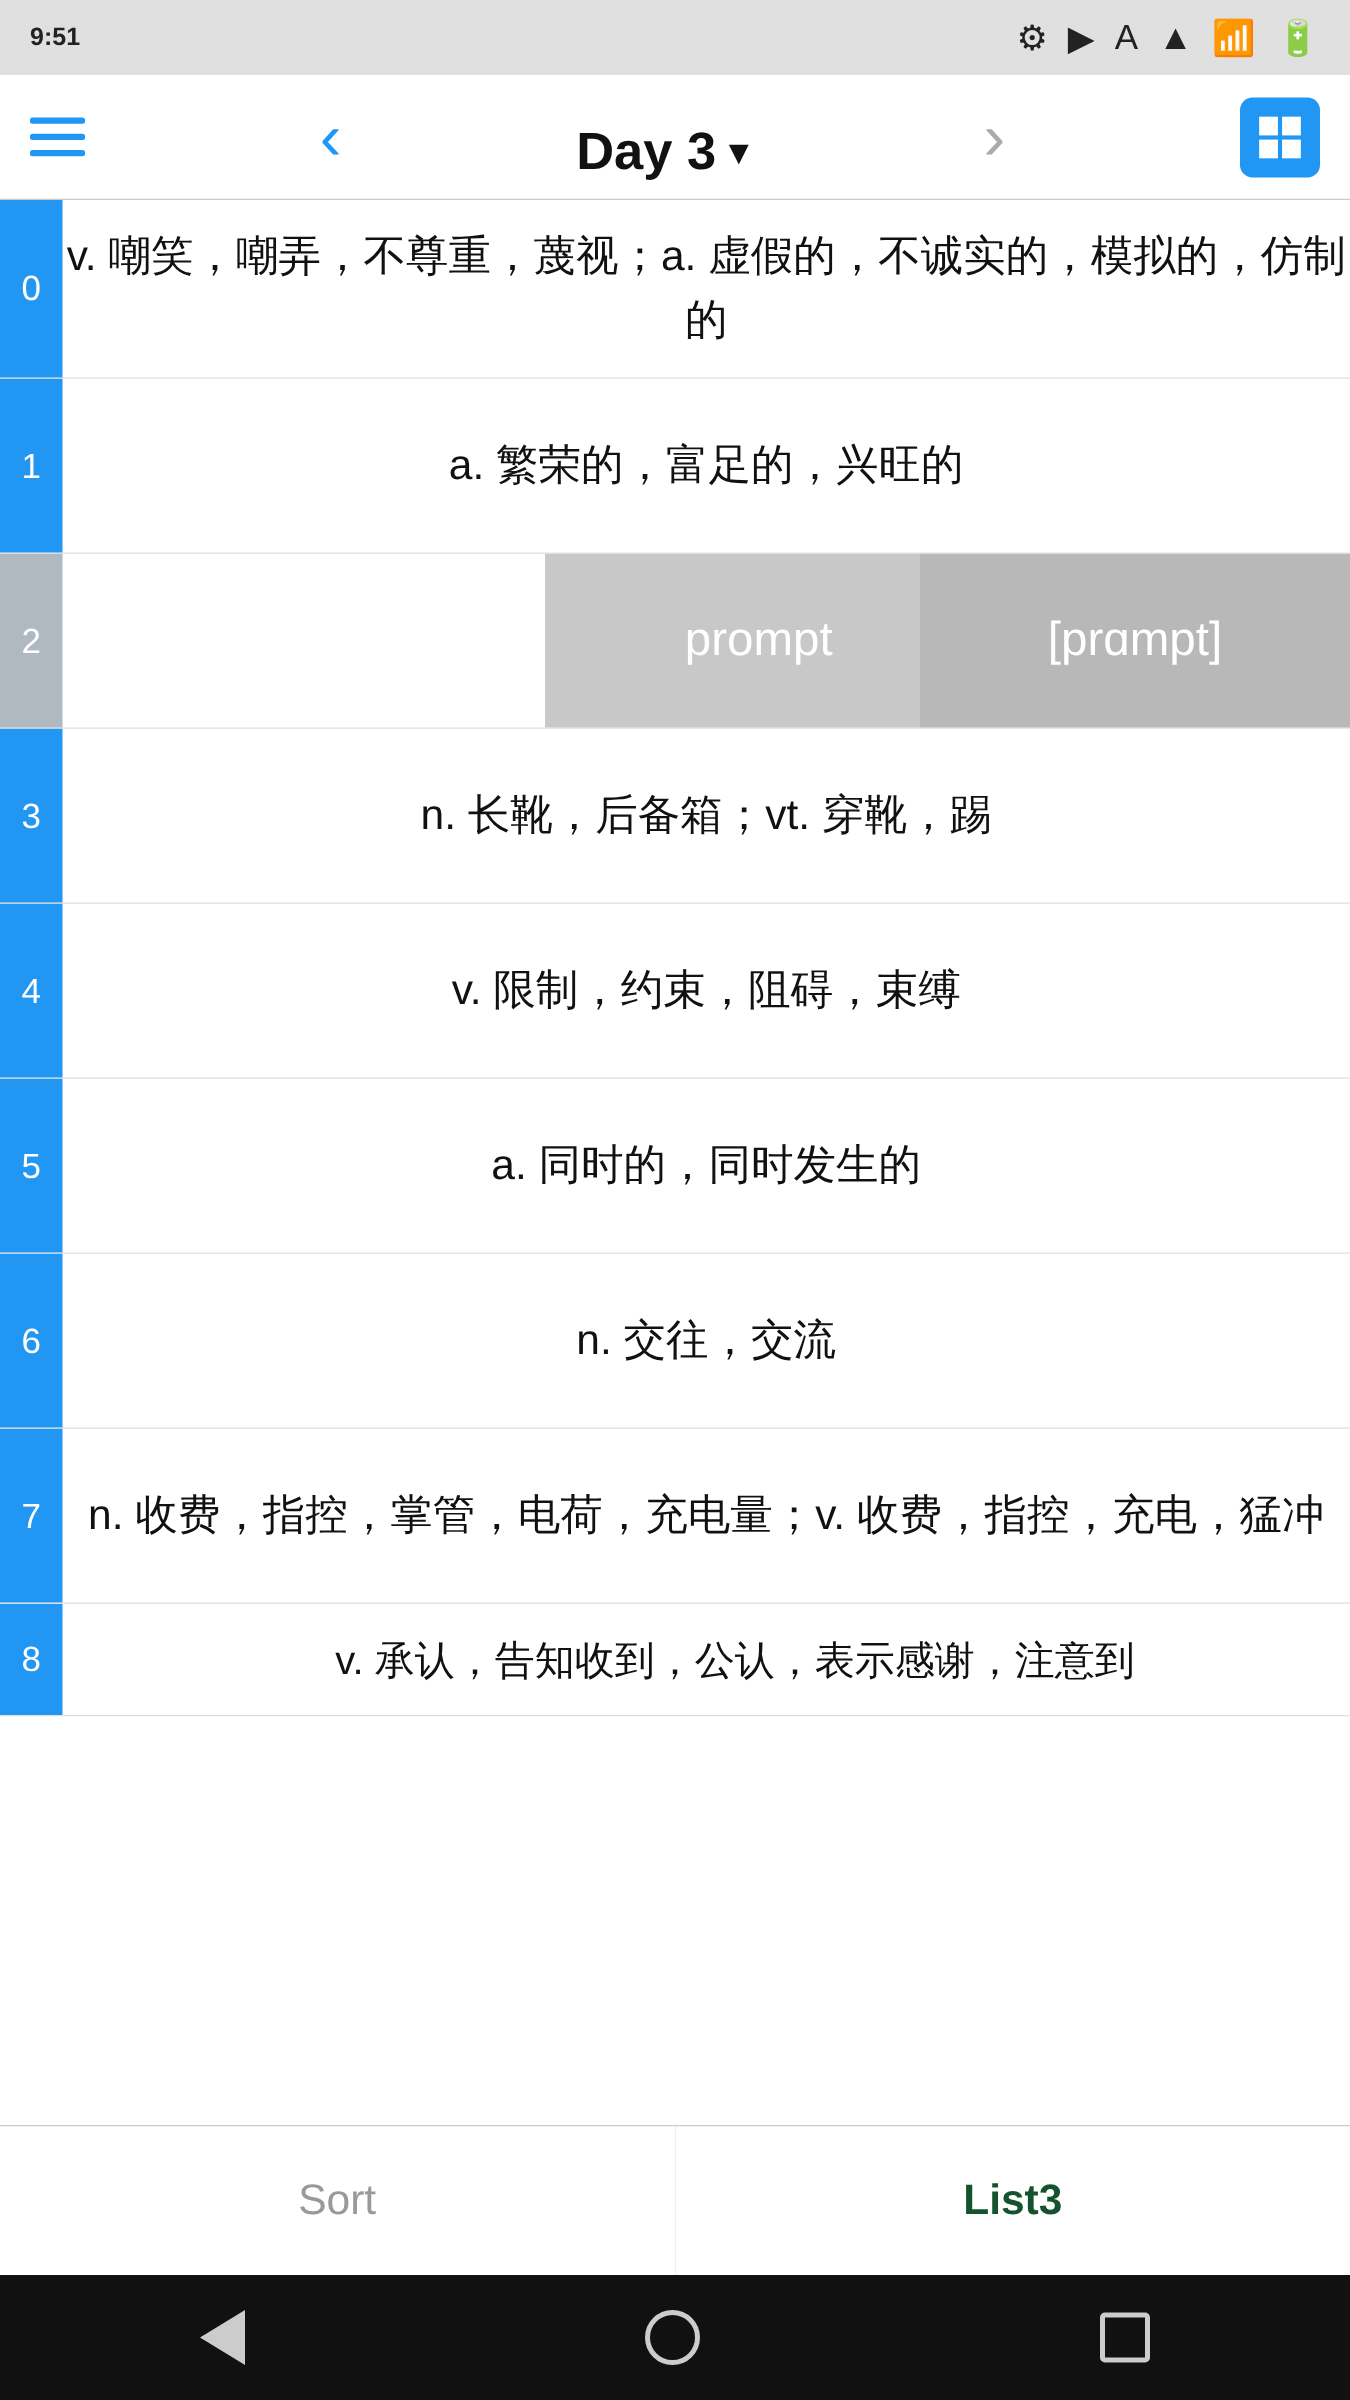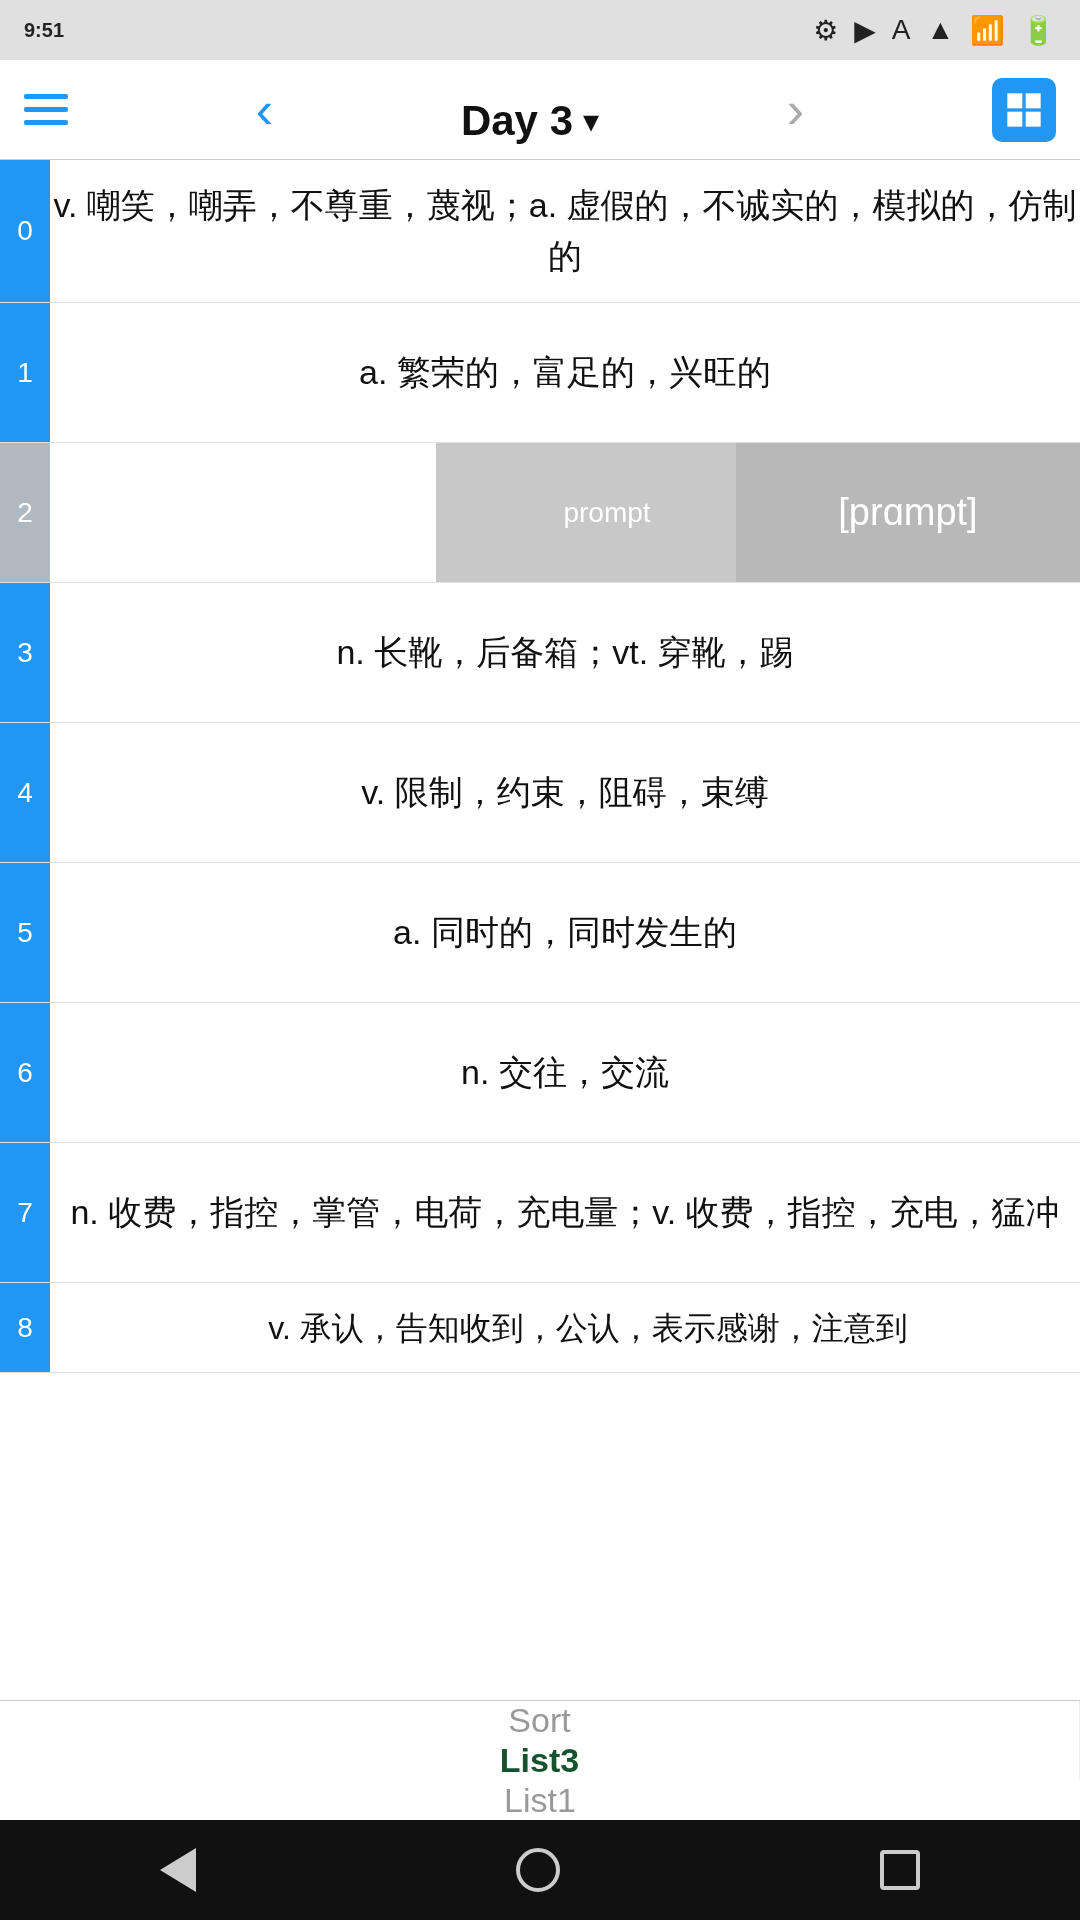--- a/index.html
+++ b/index.html
@@ -161,21 +161,21 @@
       height: 100%;
       z-index: 10;
     }
 
     .popup-word {
       background: #c8c8c8;
       display: flex;
       align-items: center;
       justify-content: center;
       width: 300px;
-      font-size: 28px;
+      font-size: 38px;
       color: #fff;
       font-weight: 500;
       padding-left: 42px;
     }
 
     .popup-phonetic {
       background: #b8b8b8;
       display: flex;
       align-items: center;
       justify-content: center;
@@ -185,21 +185,20 @@
       font-weight: 500;
     }
 
     
     .bottom-tabs {
       height: 120px;
       background: #fff;
       border-top: 1px solid #ccc;
       display: flex;
       align-items: stretch;
-      flex-direction: column;
     }
 
     .bottom-tab {
       flex: 1;
       display: flex;
       align-items: center;
       justify-content: center;
       font-size: 34px;
       color: #999;
       cursor: pointer;
@@ -336,23 +335,20 @@
   </div>
 
 </div>
 
 <div class="bottom-tabs">
   <div class="bottom-tab">
     <span>Sort</span>
   </div>
   <div class="bottom-tab active">
     <span>List3</span>
-  </div>
-  <div class="bottom-tab">
-    <span>List1</span>
   </div>
 </div>
 
 <div class="android-nav">
   <button class="android-nav-btn">
     <div class="android-back"></div>
   </button>
   <button class="android-nav-btn">
     <div class="android-home"></div>
   </button>

